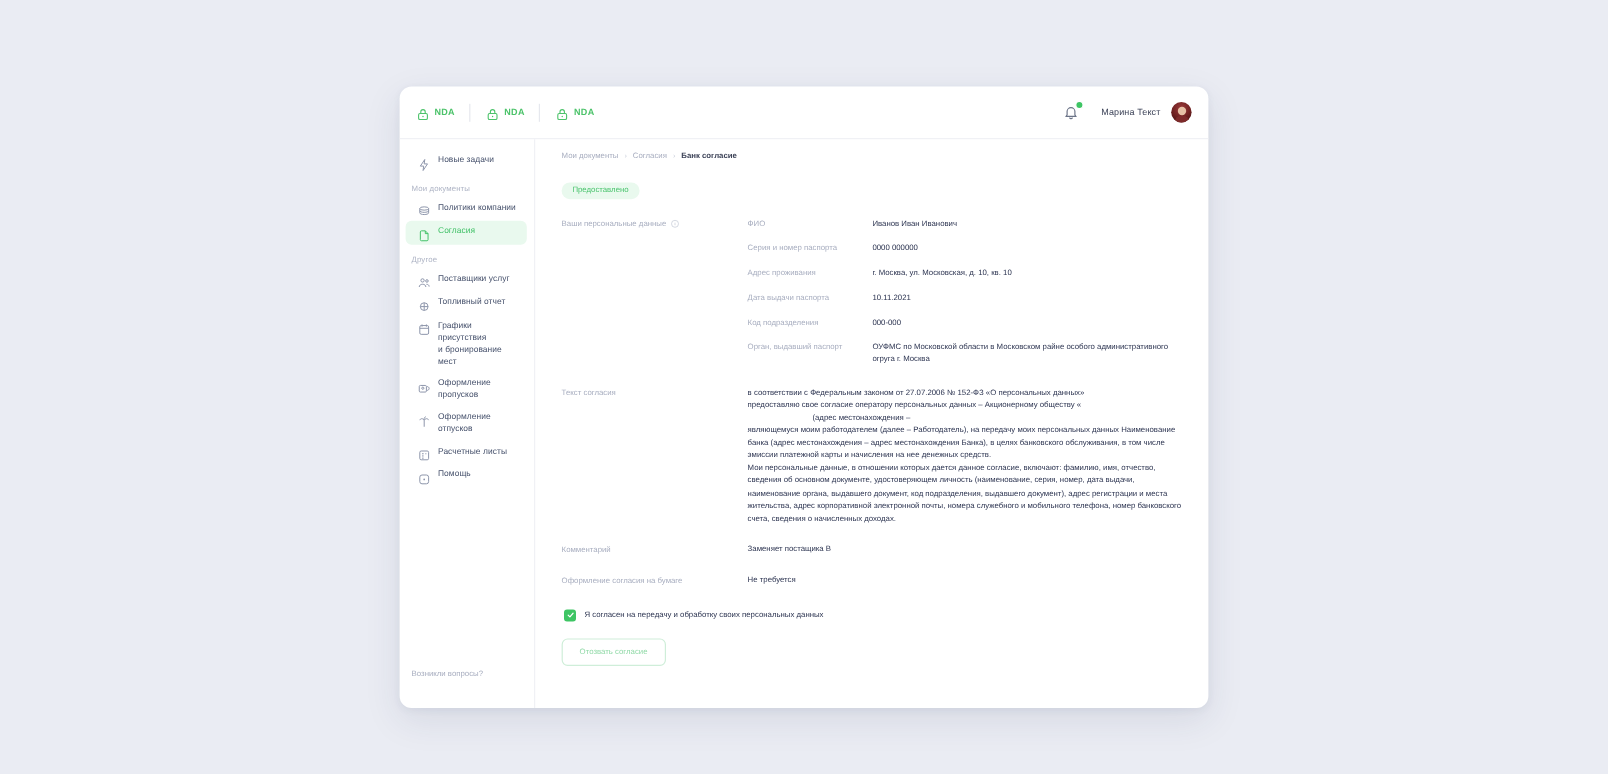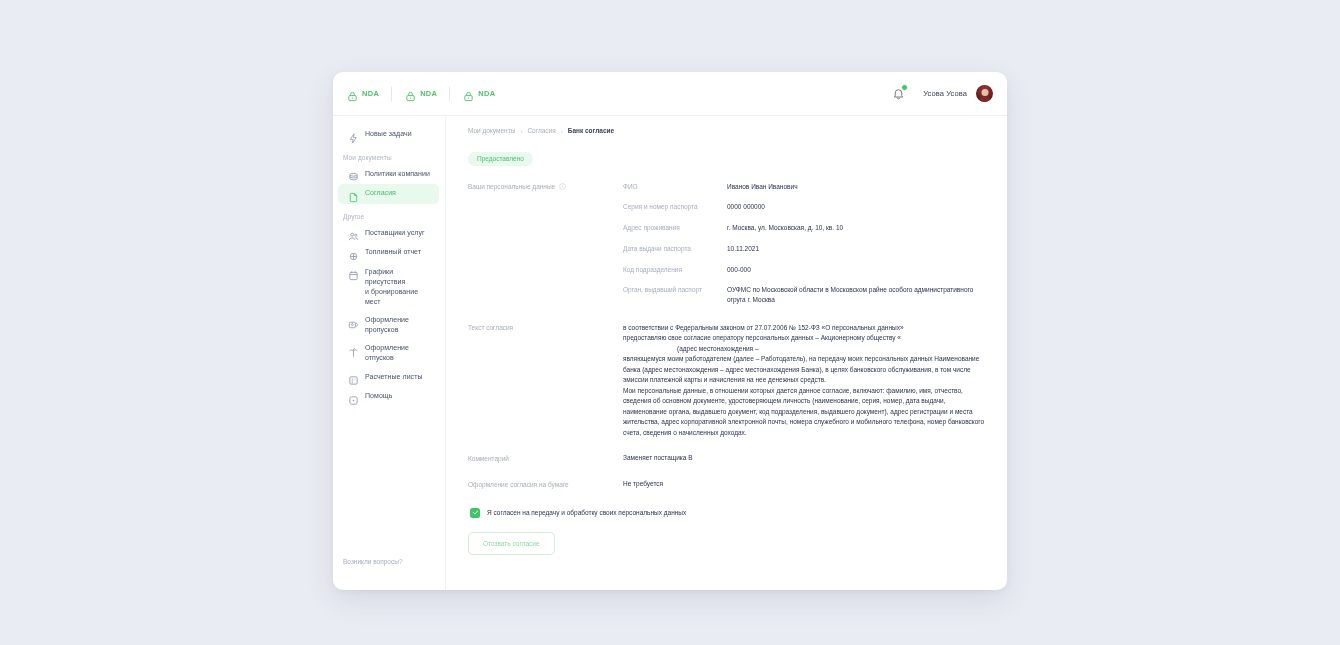--- a/index.html
+++ b/index.html
@@ -217,21 +217,21 @@
     <div class="topbar-spacer"></div>
 
     <div class="topbar-right">
       <div class="bell-wrap">
         <svg viewBox="0 0 24 24" width="13" height="13" fill="none" stroke="#6c7488" stroke-width="1.8">
           <path d="M18 16v-5a6 6 0 1 0-12 0v5l-1.5 2.5h15L18 16z"></path>
           <path d="M10 20a2 2 0 0 0 4 0"></path>
         </svg>
         <span class="bell-dot"></span>
       </div>
-      <span class="user-name">Усова Усова</span>
+      <span class="user-name">Марина Текст</span>
       <div class="avatar"></div>
     </div>
   </div>
 
   <div class="body-row">
 
     <nav class="sidebar">
 
       <div class="nav-item">
         <span class="ico">

